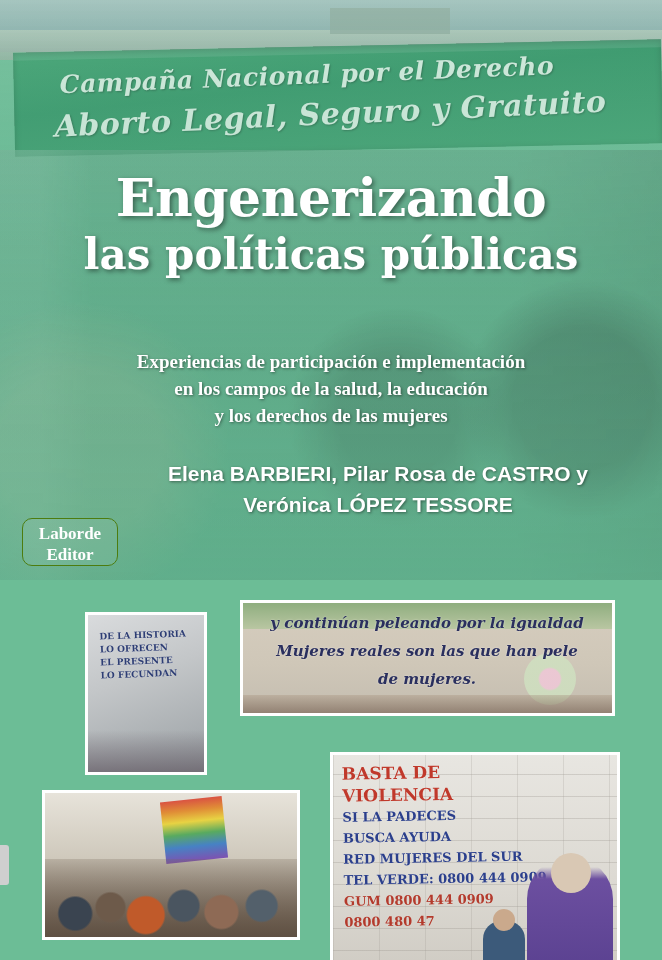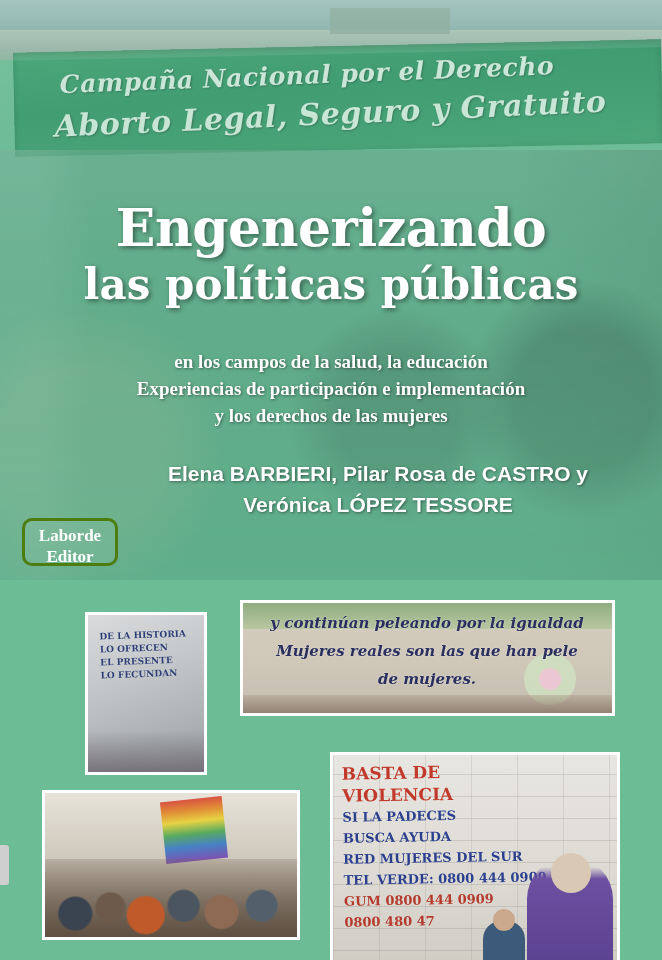--- a/index.html
+++ b/index.html
@@ -136,21 +136,20 @@
     text-align: center;
     color: #ffffff;
   }
   .title-main {
     font-family: "DejaVu Serif", serif;
     font-weight: bold;
     font-size: 52px;
     line-height: 60px;
     letter-spacing: -0.5px;
     text-shadow: 2px 2px 5px rgba(0,0,0,.45);
-    margin-top: 30px;
   }
   .title-sub {
     font-family: "DejaVu Serif", serif;
     font-weight: bold;
     font-size: 42px;
     line-height: 54px;
     text-shadow: 2px 2px 5px rgba(0,0,0,.45);
   }
 
   .subtitle-block {
@@ -182,21 +181,21 @@
     padding-left: 47px;
   }
 
   
   .publisher {
     position: absolute;
     left: 22px;
     top: 518px;
     width: 96px;
     height: 48px;
-    border: 3px solid #4d7c0f;
+    border: 1px solid #4d7c0f;
     border-radius: 10px;
     color: #ffffff;
     text-align: center;
     font-family: "Liberation Serif", serif;
     font-weight: bold;
     font-size: 17px;
     line-height: 21px;
     padding-top: 4px;
     box-sizing: border-box;
     background: rgba(255,255,255,.06);
@@ -428,22 +427,22 @@
     <div class="hero-room"></div>
     <div class="hero-tint"></div>
   </div>
 
   <div class="title-block">
     <div class="title-main">Engenerizando</div>
     <div class="title-sub">las políticas públicas</div>
   </div>
 
   <div class="subtitle-block">
+    <div>Experiencias de participación e implementación</div>
     <div>en los campos de la salud, la educación</div>
-    <div>Experiencias de participación e implementación</div>
     <div>y los derechos de las mujeres</div>
   </div>
 
   <div class="authors-block">
     <div>Elena BARBIERI, Pilar Rosa de CASTRO y</div>
     <div>Verónica LÓPEZ TESSORE</div>
   </div>
 
   <div class="publisher">
     <div>Laborde</div>

